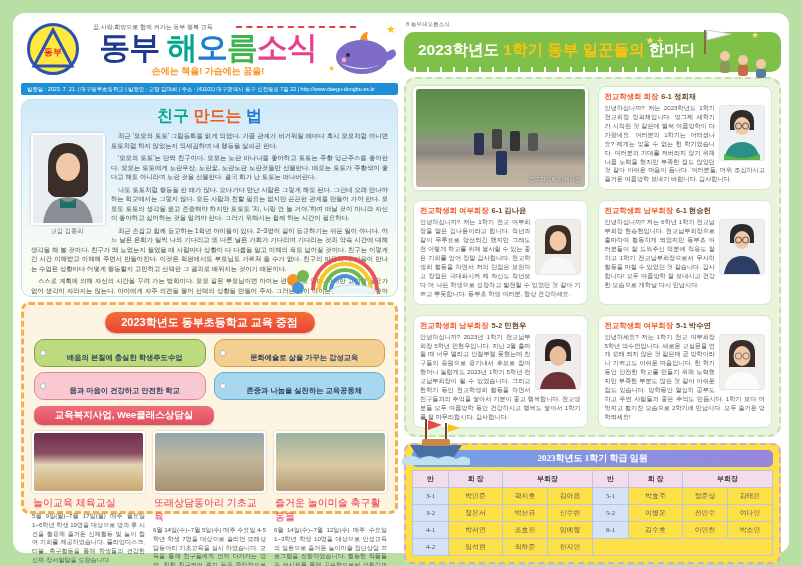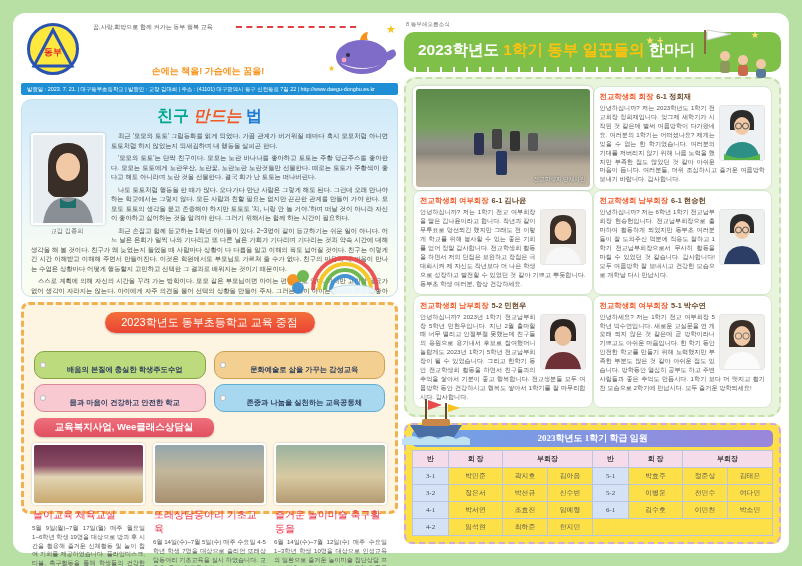--- a/index.html
+++ b/index.html
@@ -16,29 +16,29 @@
   .dashline{position:absolute;left:215px;top:7px;width:120px;border-top:2px dashed #e04040;}
   .l-title{position:absolute;left:62px;top:13px;width:250px;text-align:center;font-size:31px;font-weight:bold;letter-spacing:-1px;line-height:1;}
   .lt1{color:#1d3a8f;} .lt2{color:#00a78e;} .lt3{color:#1f7ad1;} .lt4{color:#3cb54a;} .lt5{color:#e8418c;}
   .l-sub{position:absolute;left:62px;top:46px;width:250px;text-align:center;font-size:9px;font-weight:bold;color:#f7941d;}
   .whale{position:absolute;right:0px;top:2px;}
 
   .info-bar{height:12px;background:#1e8fd5;border-radius:2px;color:#fff;font-size:5.4px;line-height:12px;padding:0 6px;white-space:nowrap;overflow:hidden;}
 
   .article{margin-top:4px;position:relative;border:1px solid #c6e0ee;border-radius:10px;padding:6px 9px 8px 9px;background:linear-gradient(180deg,#cfe9f8 0%,#e4f3fb 35%,#f6fbf4 75%,#fbfdef 100%);height:198px;box-sizing:border-box;overflow:hidden;}
   .a-title{text-align:center;font-size:16px;font-weight:bold;margin-bottom:4px;letter-spacing:0px;}
-  .at1{color:#00a78e;} .at2{color:#f15a24;font-style:italic;} .at3{color:#1f7ad1;}
+  .at1{color:#00a78e;} .at2{color:#f15a24;} .at3{color:#1f7ad1;}
   .portrait-wrap{float:left;width:72px;margin:2px 8px 2px 0;text-align:center;}
   .portrait{width:70px;height:88px;border:2px solid #fff;border-radius:3px;box-shadow:0 0 3px rgba(0,0,0,.2);overflow:hidden;background:#e8edf0;}
   .portrait-cap{font-size:6.2px;color:#666;margin-top:2px;}
   .article p{margin:0 0 3px 0;font-size:6.35px;line-height:1.5;color:#444;text-align:justify;text-indent:7px;}
   .rainbow{position:absolute;right:4px;bottom:2px;opacity:.95;}
 
   .focus{margin-top:5px;border:3px dashed #f0b14e;background:#fdf4e1;border-radius:8px;padding:7px 8px 6px 8px;position:relative;height:212px;box-sizing:border-box;}
-  .focus-title{width:210px;margin:0 auto 18px auto;background:linear-gradient(180deg,#f3703a,#ea4334);color:#fff;font-size:11px;font-weight:normal;text-align:center;border-radius:14px;padding:3px 0;box-shadow:0 1px 2px rgba(0,0,0,.25);}
+  .focus-title{width:210px;margin:0 auto 6px auto;background:linear-gradient(180deg,#f3703a,#ea4334);color:#fff;font-size:11px;font-weight:bold;text-align:center;border-radius:14px;padding:3px 0;box-shadow:0 1px 2px rgba(0,0,0,.25);}
   .pill-grid{display:grid;grid-template-columns:1fr 1fr;gap:5px 8px;margin:0 2px 6px 2px;}
   .pill{position:relative;border-radius:10px;font-size:7.3px;font-weight:bold;color:#30405e;text-align:center;padding:13px 4px 3px 14px;box-sizing:border-box;}
   .pill::before{content:"";position:absolute;left:5px;top:50%;margin-top:-3px;width:6px;height:6px;border-radius:50%;background:#fff;border:1px solid rgba(0,0,0,.25);box-sizing:border-box;}
   .pill.g{background:#bcdb7c;border:1.5px solid #86a347;}
   .pill.p{background:#f9c9d2;border:1.5px solid #d9899c;}
   .pill.o{background:#f3cf92;border:1.5px solid #cda155;}
   .pill.b{background:#a7d8ef;border:1.5px solid #62aed2;}
   .wee-title{width:180px;background:linear-gradient(180deg,#ef707c,#e04f60);color:#fff;font-size:9.5px;font-weight:bold;text-align:center;border-radius:8px;padding:3px 0;margin:2px 0 6px 2px;box-shadow:0 1px 2px rgba(0,0,0,.2);}
   .programs{display:flex;gap:8px;}
   .program{flex:1;min-width:0;}
@@ -50,21 +50,21 @@
   .p-body{font-size:6.1px;line-height:1.45;color:#555;text-align:justify;}
 
   
   .r-pagehead{font-size:5.6px;color:#777;margin:2px 0 3px 2px;}
   .banner{position:relative;height:40px;background:#7fc148;border-radius:10px;color:#fff;font-size:15.5px;font-weight:bold;line-height:36px;padding-left:14px;box-sizing:border-box;}
   .banner .hl{color:#ffc20e;}
   .banner .stars{position:absolute;right:118px;top:4px;color:#ffe06a;font-size:10px;line-height:1;}
   .banner .ticks{position:absolute;left:10px;right:90px;bottom:-2px;height:7px;background:repeating-linear-gradient(90deg,#ffffff 0 2px,transparent 2px 13px);}
   .banner svg{position:absolute;right:4px;top:-6px;}
 
-  .cards{margin-top:5px;background:#e9f4dc;border:2px dashed #c4e0ab;border-radius:12px;padding:7px;display:grid;grid-template-columns:1fr 1fr;gap:0;box-sizing:border-box;}
+  .cards{margin-top:5px;background:#e9f4dc;border:2px dashed #c4e0ab;border-radius:12px;padding:7px;display:grid;grid-template-columns:1fr 1fr;gap:10px;box-sizing:border-box;}
   .groupphoto{position:relative;border:3px solid #fff;border-radius:6px;box-shadow:0 0 3px rgba(0,0,0,.2);overflow:hidden;background:
       linear-gradient(180deg,#5d8a4b 0%,#74a05c 38%,#93928a 56%,#8b867c 66%,#b8ac9a 78%,#c2b7a5 100%);}
   .groupphoto .fig{position:absolute;border-radius:2px;}
   .gp-cap{position:absolute;right:4px;bottom:3px;font-size:5.6px;color:#f2f2f2;text-shadow:0 0 2px #000;}
   .card{background:#fff;border:1px solid #d5e8cd;border-radius:8px;padding:5px 6px;box-sizing:border-box;}
   .card-head{font-size:7.4px;font-weight:bold;margin-bottom:2px;}
   .card-head .role{color:#f15a29;}
   .card-head .cname{color:#6b4a2a;margin-left:3px;}
   .card-body{font-size:6.15px;line-height:1.45;color:#555;text-align:justify;}
   .s-photo{float:right;width:44px;height:54px;border:1.5px solid #e5e5e5;border-radius:3px;margin:1px 0 2px 4px;overflow:hidden;background:#eef1f3;}
@@ -87,20 +87,21 @@
 
     <div class="l-header">
       <div class="logo">
         <svg width="46" height="46" viewBox="0 0 46 46">
           <polygon points="23,4 42,40 4,40" fill="none" stroke="#2a52b0" stroke-width="3"></polygon>
         </svg>
         <span class="logo-label">동부</span>
       </div>
       <div class="tagline">꿈,사랑,희망으로 함께 커가는 동부 행복 교육</div>
       <div class="dashline"></div>
+      <div class="l-title"><span class="lt1">동부 </span><span class="lt2">해</span><span class="lt3">오</span><span class="lt4">름</span><span class="lt5">소식</span></div>
       <div class="l-sub">손에는 책을! 가슴에는 꿈을!</div>
       <svg class="whale" width="72" height="58" viewBox="0 0 72 58">
         <text x="60" y="12" font-size="11" fill="#f7c31d">★</text>
         <text x="2" y="50" font-size="8" fill="#f7c31d">★</text>
         <ellipse cx="36" cy="36" rx="26" ry="17" fill="#7f6cc9"></ellipse>
         <path d="M60 32 q10 -8 10 2 q-6 8 -12 4 z" fill="#7f6cc9"></path>
         <path d="M14 42 q20 12 44 0 q-20 10 -44 0z" fill="#ffffff" opacity=".85"></path>
         <circle cx="22" cy="34" r="2" fill="#2b2b4a"></circle>
         <circle cx="18" cy="39" r="2.4" fill="#f3a5b5"></circle>
         <path d="M34 19 q2 -8 8 -8 q-2 6 0 8 z" fill="#f6921e"></path>

